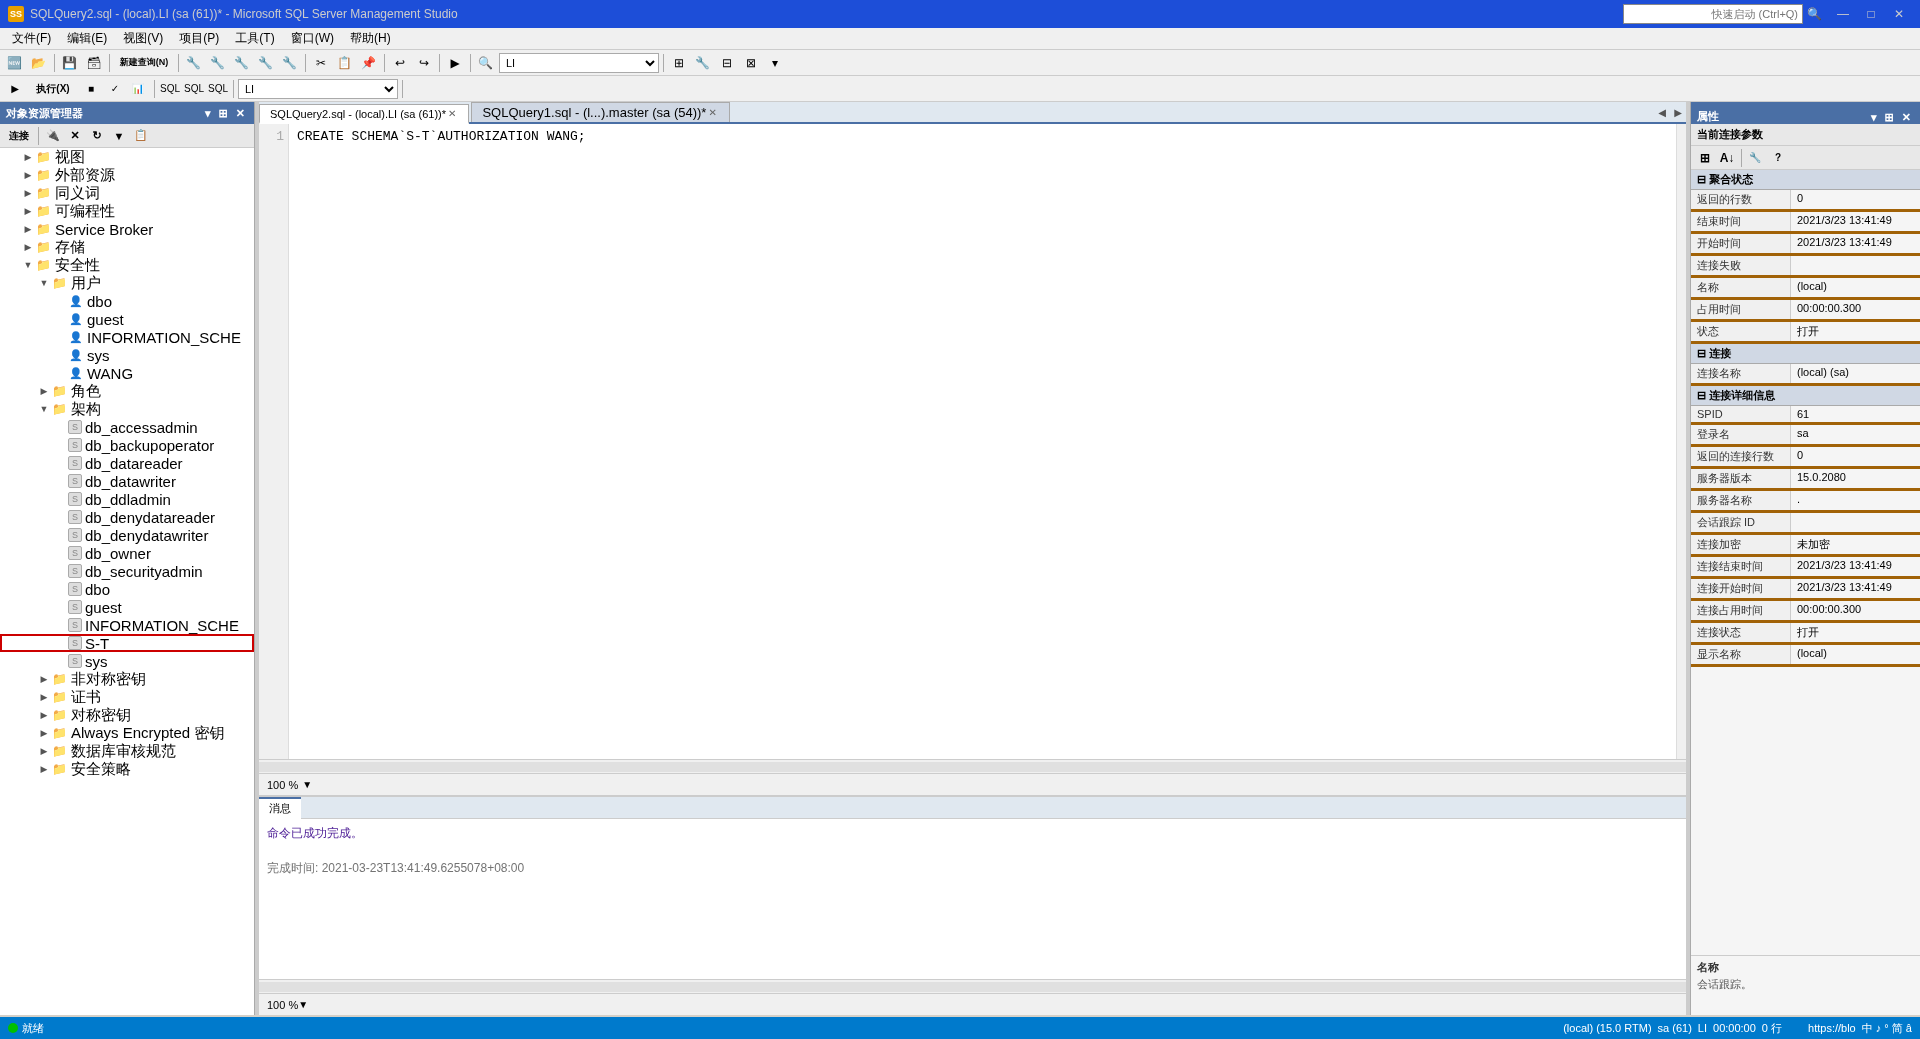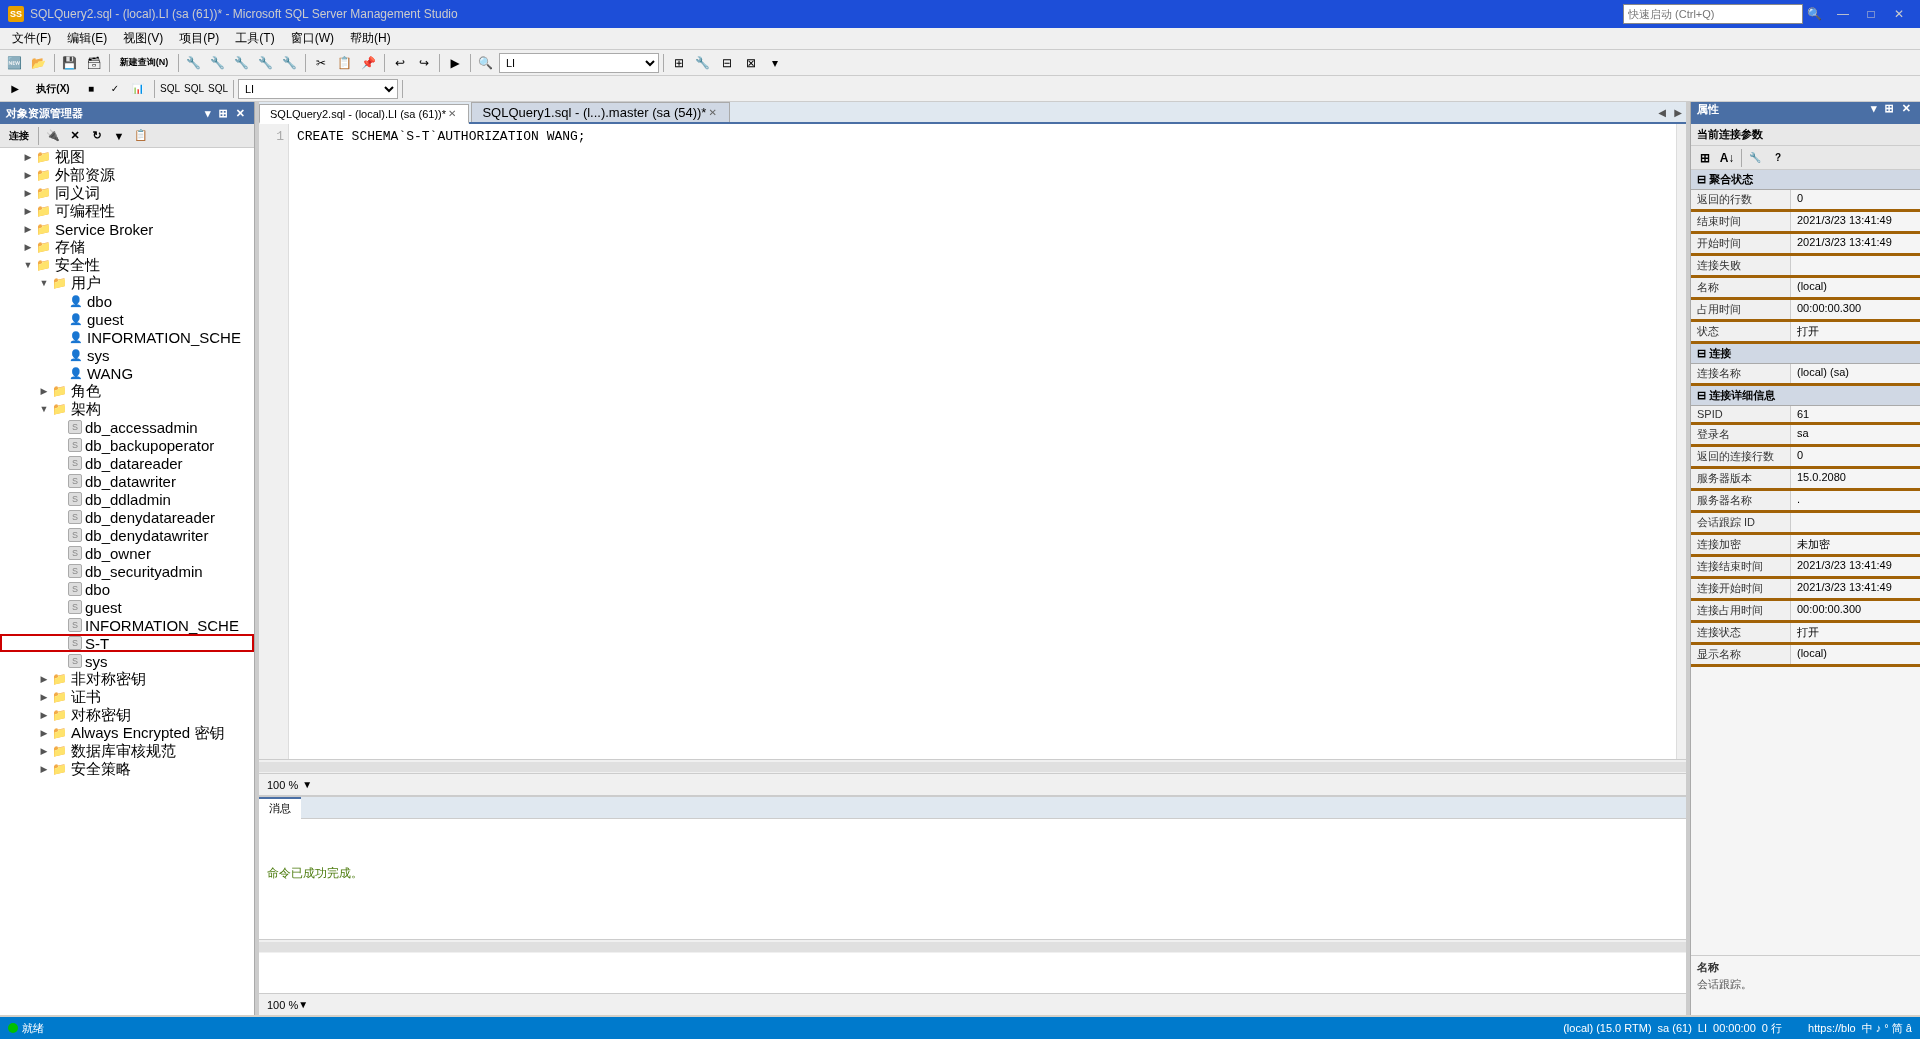--- a/index.html
+++ b/index.html
@@ -62,33 +62,33 @@
     .tab-bar-right { margin-left: auto; display: flex; align-items: center; }
     .tab-nav-btn { width: 16px; height: 20px; display: flex; align-items: center; justify-content: center; font-size: 10px; color: #555; cursor: pointer; }
 
     
     .editor-area { flex: 1; background: #fff; padding: 4px 8px; font-family: 'Courier New', monospace; font-size: 13px; color: #000; border: none; outline: none; resize: none; overflow: auto; }
 
     
     .zoom-bar { height: 22px; background: #f0f0f0; border-top: 1px solid #ccc; display: flex; align-items: center; padding: 0 8px; gap: 4px; font-size: 11px; }
 
     
-    .results-area { height: 220px; border-top: 2px solid #ccc; display: flex; flex-direction: column; gap: 40px; }
+    .results-area { height: 220px; border-top: 2px solid #ccc; display: flex; flex-direction: column; }
     .results-tabs { height: 22px; background: #e0e8f0; display: flex; align-items: center; border-bottom: 1px solid #ccc; }
     .results-tab { padding: 0 10px; height: 22px; display: flex; align-items: center; font-size: 11px; cursor: pointer; }
     .results-tab.active { background: #fff; border-top: 2px solid #4a6fa5; }
     .results-content { flex: 1; background: #fff; overflow: auto; padding: 4px 8px; font-size: 12px; }
     .result-line { margin: 2px 0; }
-    .result-success { color: #4d7c0f; }
+    .result-success { color: #4c1d95; }
     .result-time { color: #737373; }
     .results-zoom-bar { height: 22px; background: #f0f0f0; border-top: 1px solid #ccc; display: flex; align-items: center; padding: 0 8px; font-size: 11px; }
 
     
     .properties-panel { width: 230px; background: #f5f5f5; border-left: 1px solid #aaa; display: flex; flex-direction: column; }
-    .prop-header { background: #4a6fa5; color: #fff; height: 22px; display: flex; align-items: flex-start; justify-content: space-between; padding: 0 6px; font-size: 11px; font-weight: bold; }
+    .prop-header { background: #4a6fa5; color: #fff; height: 22px; display: flex; align-items: flex-end; justify-content: space-between; padding: 0 6px; font-size: 11px; font-weight: bold; }
     .prop-toolbar { background: #e8e8e8; height: 24px; display: flex; align-items: center; padding: 0 4px; gap: 2px; border-bottom: 1px solid #ccc; }
     .prop-content { flex: 1; overflow: auto; font-size: 11px; }
     .prop-section { background: #d0d8e4; padding: 2px 6px; font-weight: bold; border-bottom: 1px solid #aaa; }
     .prop-row { display: flex; border-bottom: 3px solid #a16207; }
     .prop-name { width: 100px; padding: 2px 6px; background: #f0f0f0; border-right: 1px solid #ccc; color: #333; flex-shrink: 0; }
     .prop-value { padding: 2px 6px; color: #000; flex: 1; }
     .prop-footer { height: 60px; border-top: 1px solid #ccc; padding: 4px 6px; font-size: 11px; }
     .prop-footer-label { font-weight: bold; color: #333; margin-bottom: 2px; }
     .prop-footer-desc { color: #555; }
 
@@ -112,21 +112,21 @@
 </head>
 <body>
 
 <div class="title-bar">
   <div class="title-bar-left">
     <div class="title-bar-icon">SS</div>
     <span class="title-bar-text">SQLQuery2.sql - (local).LI (sa (61))* - Microsoft SQL Server Management Studio</span>
   </div>
   <div style="display:flex;align-items:center;gap:8px;">
     <div class="search-bar">
-      <input class="search-input" style="color: rgb(51, 51, 51);" placeholder="快速启动 (Ctrl+Q)">
+      <input class="search-input" style="color: rgb(51, 51, 51); text-align: right;" placeholder="快速启动 (Ctrl+Q)">
       <span style="color:#ccc;">🔍</span>
     </div>
     <div class="title-bar-right">
       <div class="title-btn">—</div>
       <div class="title-btn">□</div>
       <div class="title-btn close">✕</div>
     </div>
   </div>
 </div>
 

